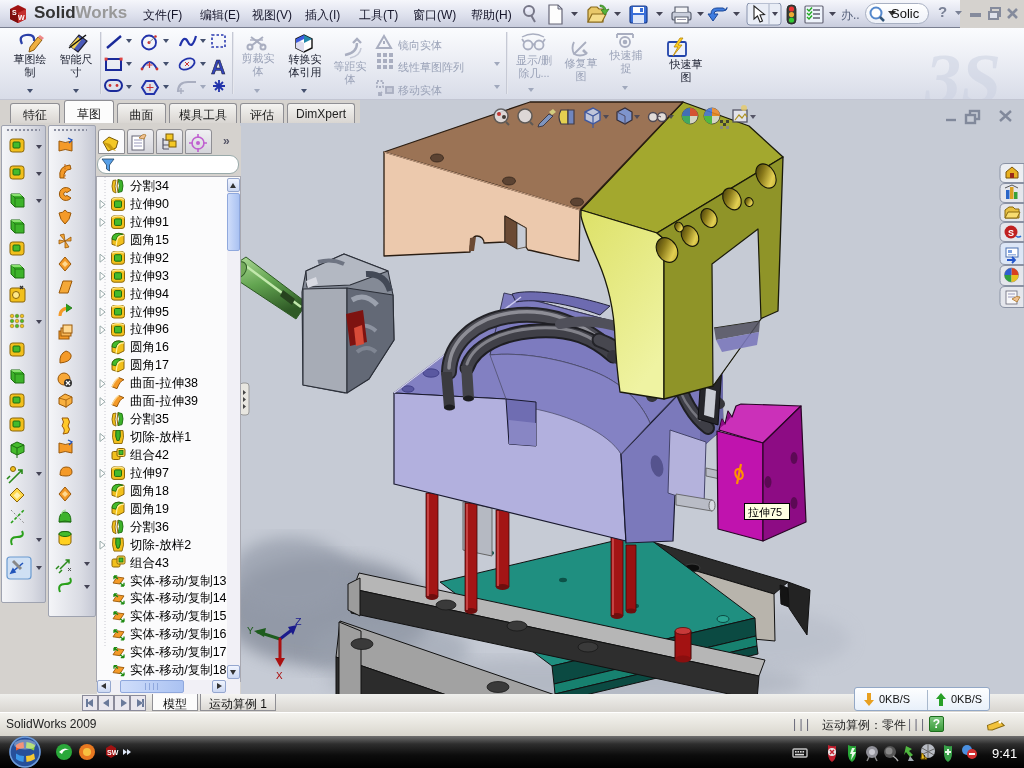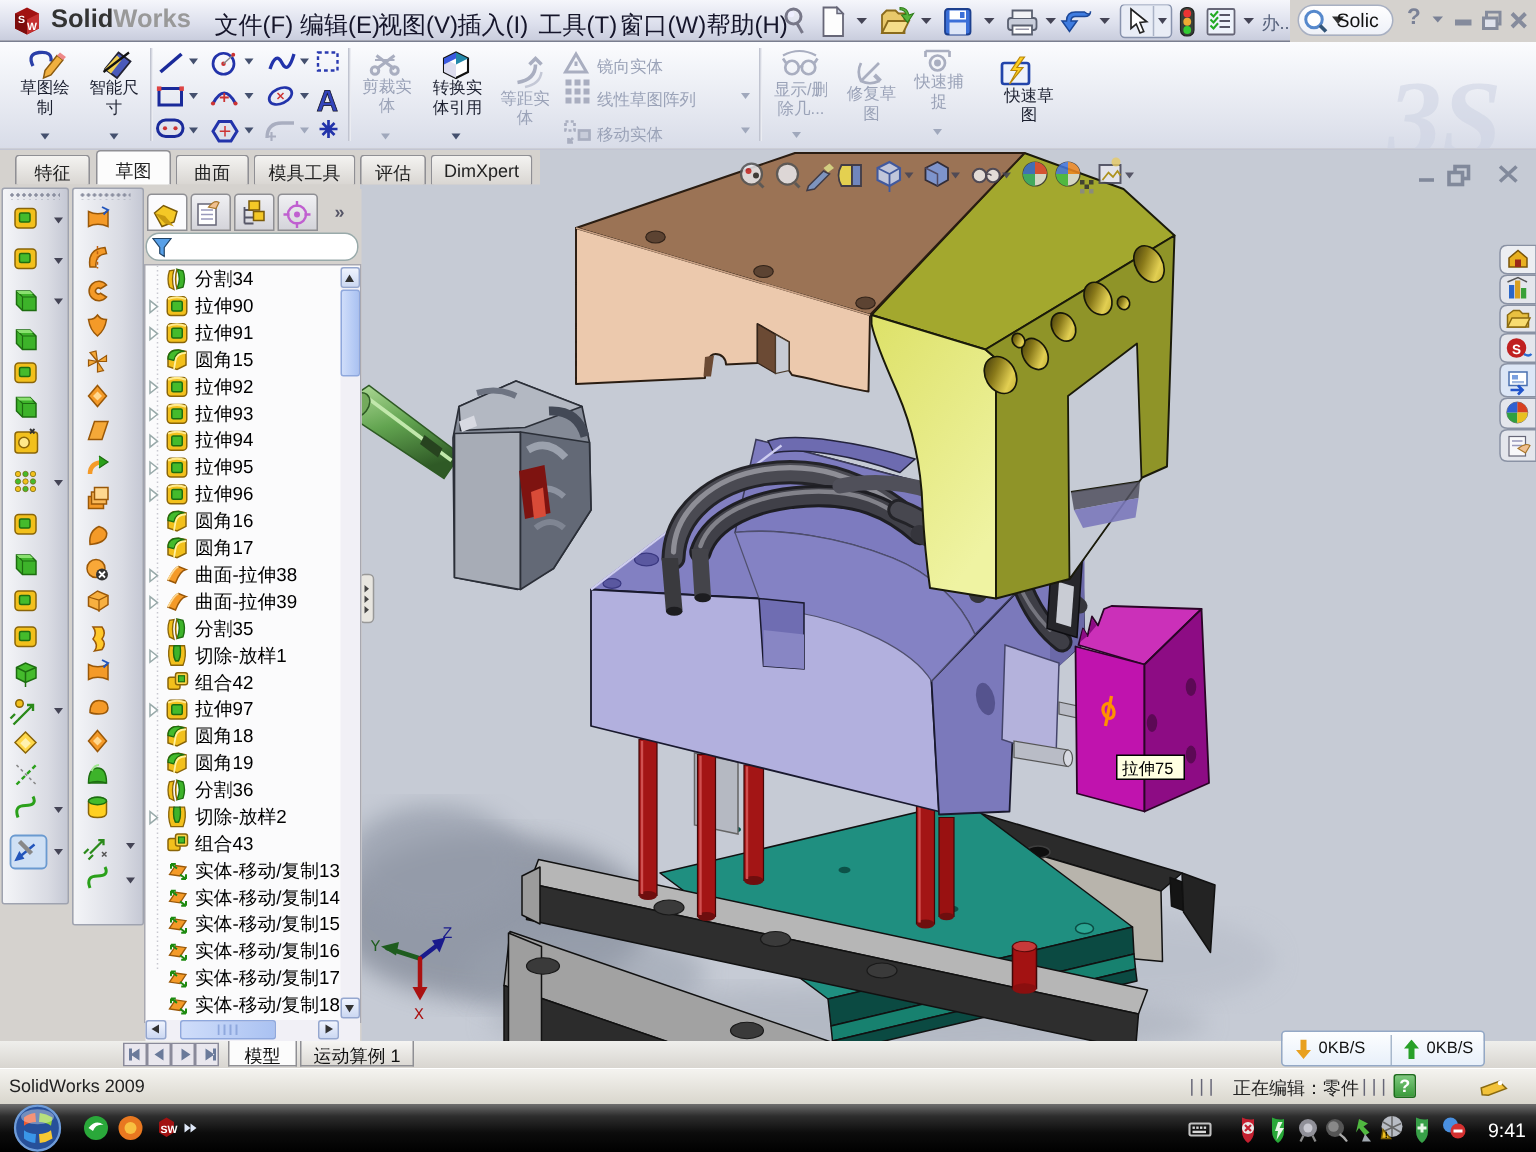--- a/index.html
+++ b/index.html
@@ -1,23 +1,23 @@
 <!DOCTYPE html>
 <html><head><meta charset="utf-8">
 <style>
 *{margin:0;padding:0;box-sizing:border-box}
 html,body{width:1024px;height:768px;overflow:hidden}
 body{font-family:"Liberation Sans",sans-serif;position:relative;background:#d5d2ce}
 .abs{position:absolute}
 
-#titlebar{left:0;top:0;width:860px;height:28px;background:linear-gradient(#f5f6fb,#dcdfec 60%,#c9cddd);border-bottom:1px solid #7a7f90}
+#titlebar{left:0;top:0;width:960px;height:28px;background:linear-gradient(#f5f6fb,#dcdfec 60%,#c9cddd);border-bottom:1px solid #7a7f90}
 #logo{left:7px;top:3px;width:22px;height:22px}
 #apptitle{left:34px;top:3px;font-size:17px;font-weight:bold;color:#333;letter-spacing:0px}
 #apptitle .w{color:#999}
-.menu{top:7px;font-size:16px;color:#15152a}
+.menu{top:7px;font-size:12px;color:#15152a}
 
 #cm{left:0;top:28px;width:1024px;height:72px;background:linear-gradient(#fbfcfe,#e3e6ef 70%,#d8dce8);border-bottom:1px solid #c2c5d2}
 .cmlabel{position:absolute;font-size:11px;color:#1c2030;text-align:center;line-height:13px;white-space:pre}
 .cmgray{color:#9ba3b8}
 .darr{position:absolute;width:0;height:0;border-left:3px solid transparent;border-right:3px solid transparent;border-top:4px solid #44506e}
 .darrg{border-top-color:#a0a8bc}
 .vsep{position:absolute;width:2px;background:linear-gradient(90deg,#b6bac8,#f5f6fa)}
 
 #tabrow{left:0;top:100px;width:360px;height:23px;background:#d5d2ce}
 .tab{position:absolute;top:3px;height:20px;background:linear-gradient(#f4f3f1,#d9d6d2);border:1px solid #8f8f94;border-bottom:none;border-radius:3px 3px 0 0;font-size:12px;color:#222;text-align:center;padding-top:3px}
@@ -840,21 +840,21 @@
         <path d="M45,8 l-6,-4 v8 z"></path>
         <path d="M61,8 l-6,-4 v8 z M60,4 h2 v8 h-2 z"></path>
       </g>
  </svg>
  <div class="mtab active" style="left:152px;width:46px">模型</div>
  <div class="mtab" style="left:200px;width:76px">运动算例 1</div>
 </div>
 <div class="abs" id="statusbar">
  <div class="abs" style="left:6px;top:4px">SolidWorks 2009</div>
  <div class="abs" style="left:793px;top:4px;color:#667">| | |</div>
- <div class="abs" style="left:822px;top:4px">正在编辑：零件</div>
+ <div class="abs" style="left:822px;top:4px">运动算例：零件</div>
  <div class="abs" style="left:908px;top:4px;color:#667">| | |</div>
  <div class="abs" style="left:929px;top:3px;width:15px;height:16px;background:linear-gradient(#7ec97e,#3a9a3a);border:1px solid #1d6d1d;border-radius:2px;color:#fff;font-size:12px;font-weight:bold;text-align:center">?</div>
  <svg class="abs" style="left:986px;top:3px" width="20" height="18" viewBox="0 0 20 18">
       <path d="M2,12 l10,-8 l6,3 l-10,8 l-4,1 z" fill="#f2c23a" stroke="#8a6a10" stroke-width="1" transform="rotate(18 10 9)"></path>
       <circle cx="14" cy="6" r="1.5" fill="#fff"></circle>
     </svg>
 </div>
 <div class="abs" id="taskbar">
 
  <svg class="abs" style="left:6px;top:-1px" width="38" height="34" viewBox="0 0 38 34">

